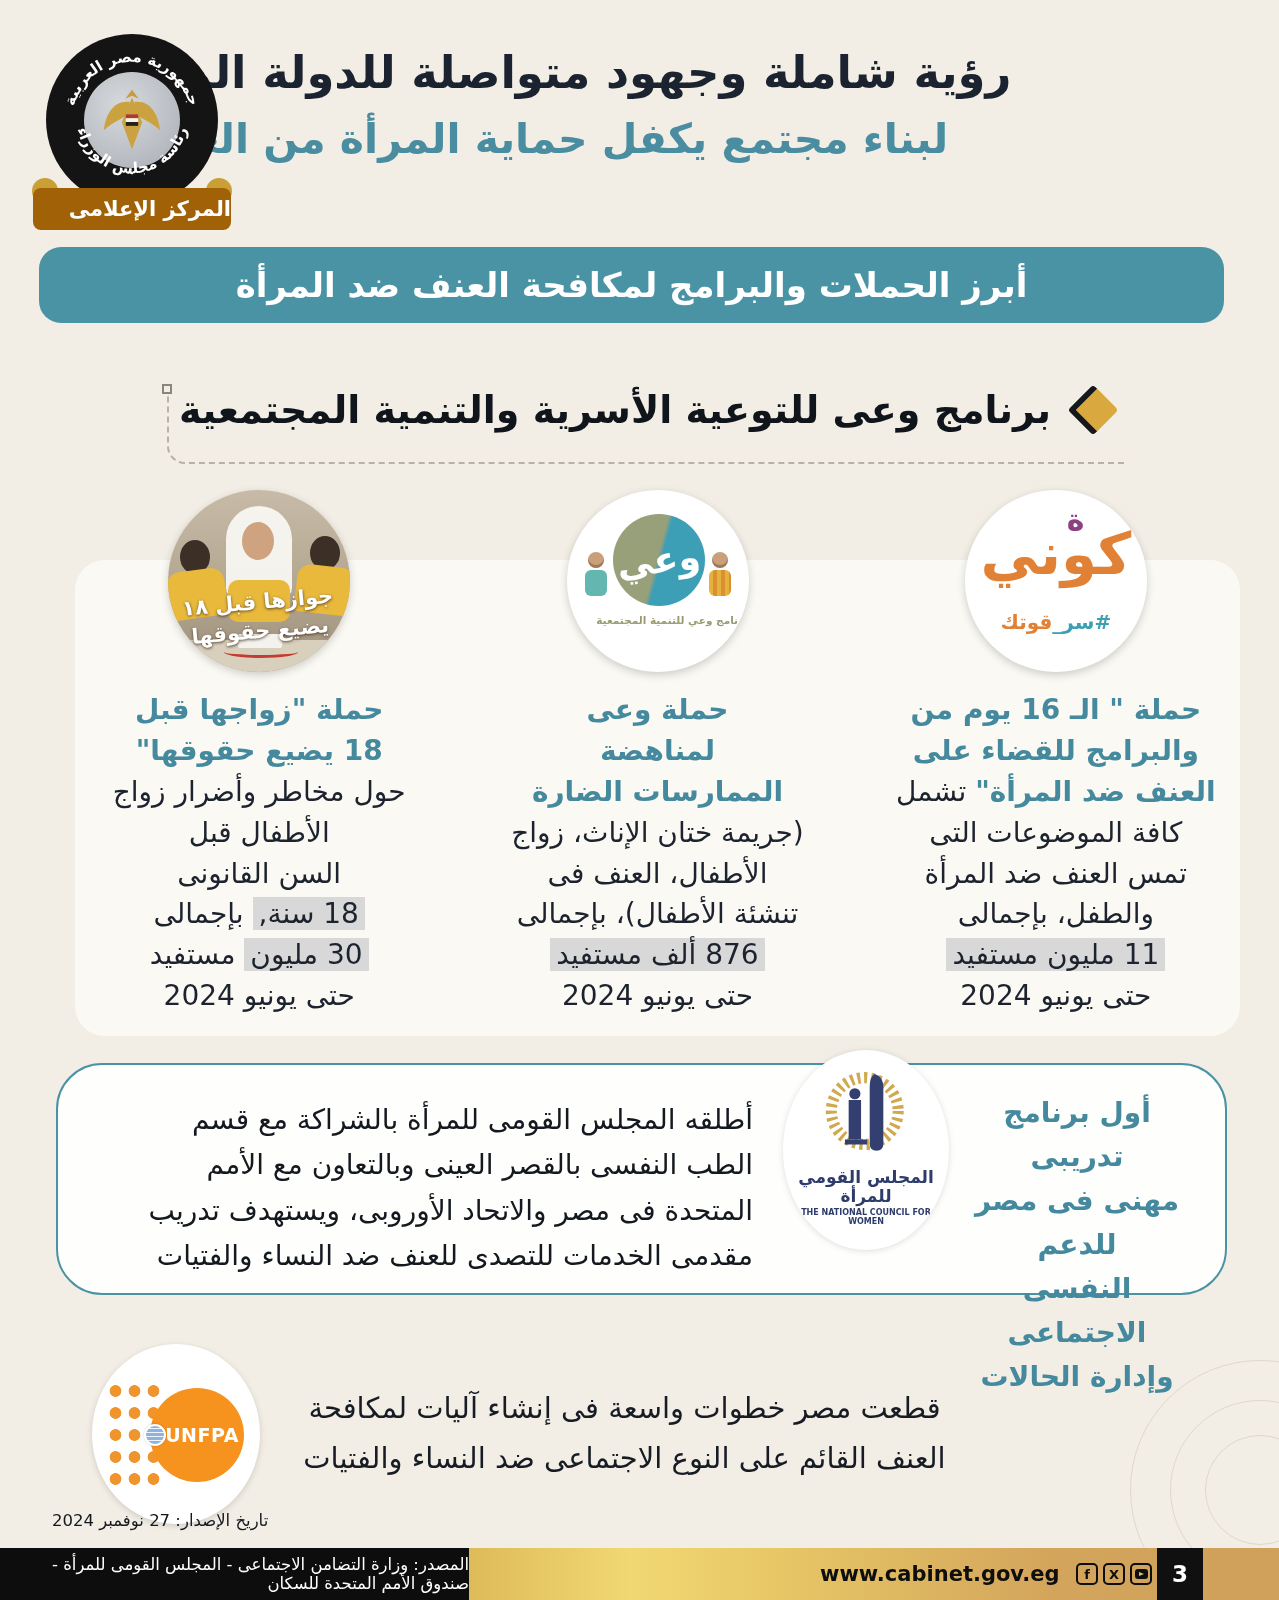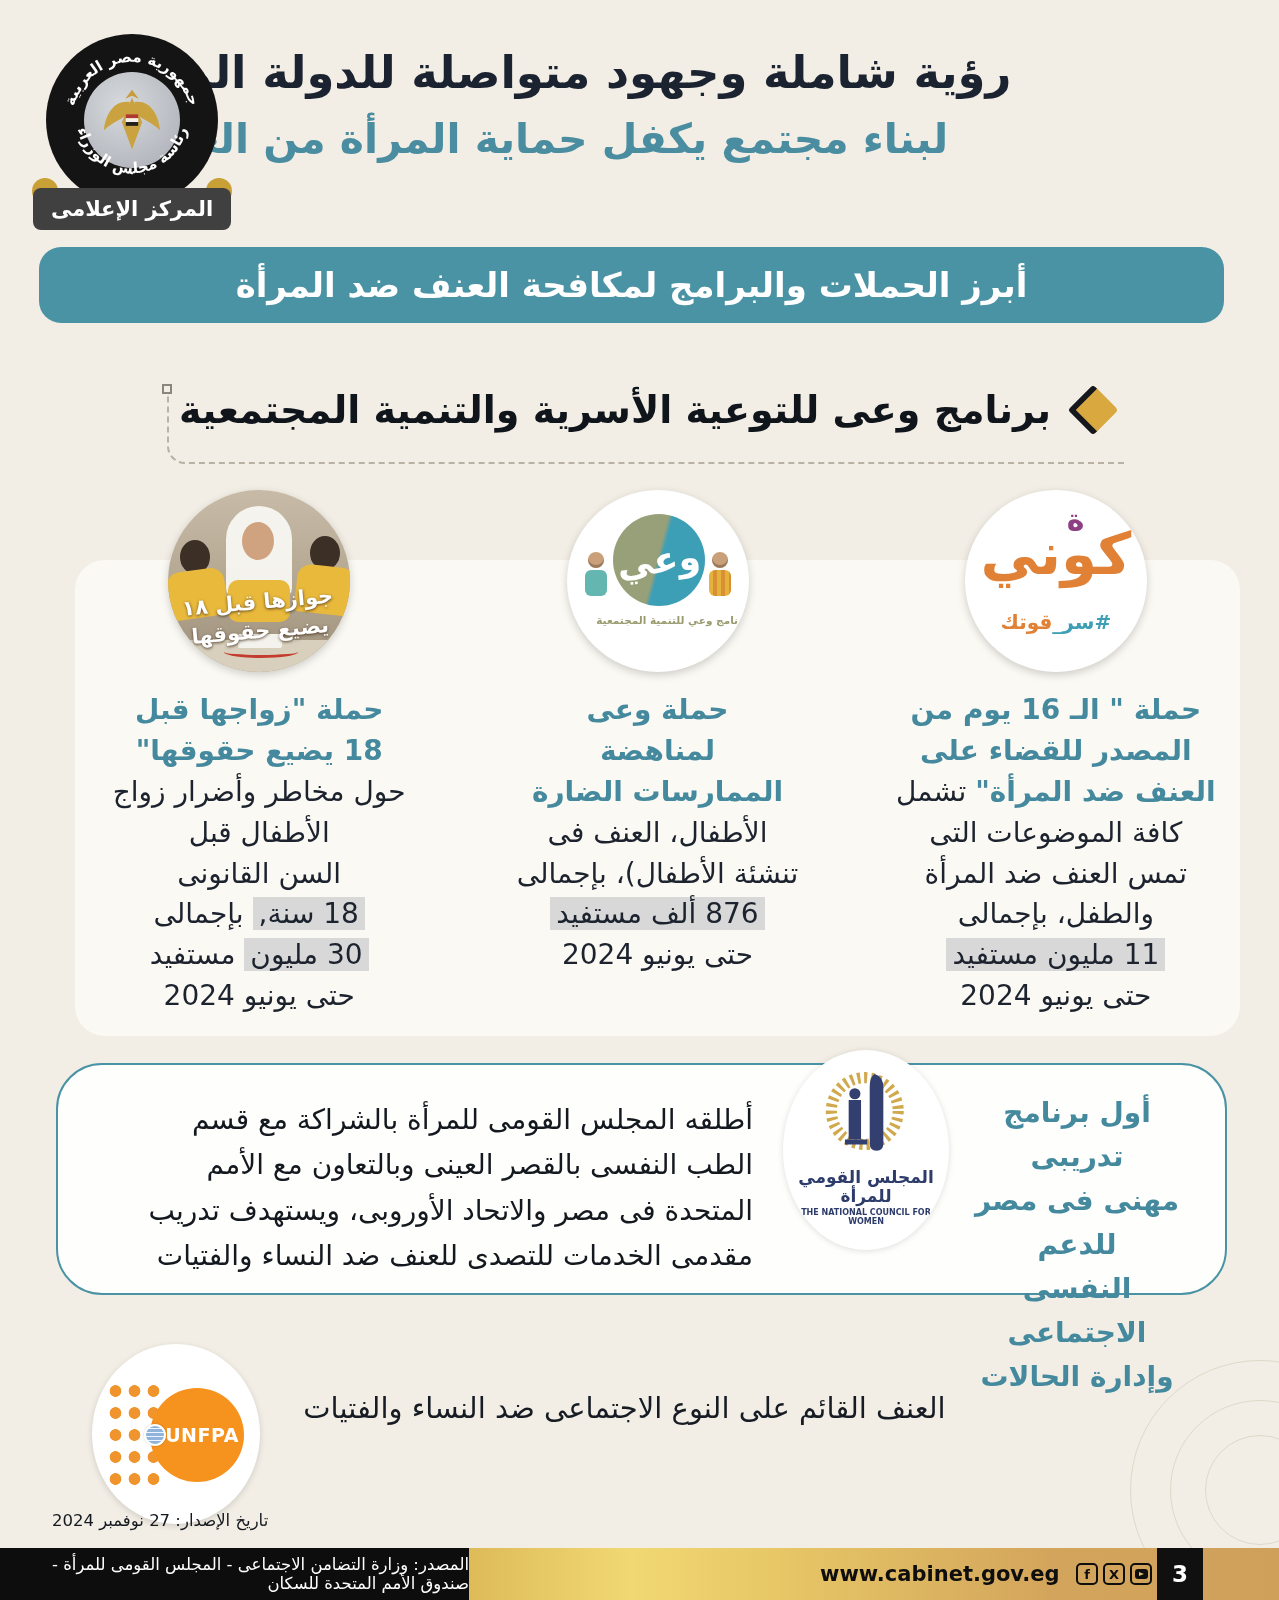--- a/index.html
+++ b/index.html
@@ -18,22 +18,22 @@
   .gov-logo { position:absolute; top:34px; left:30px; width:204px; height:196px; z-index:2; }
   .emblem { position:relative; width:172px; height:172px; margin:0 auto; border-radius:50%; background:#141414; }
   .emblem-inner { position:absolute; left:50%; top:50%; transform:translate(-50%,-50%);
                   width:96px; height:96px; border-radius:50%;
                   background:radial-gradient(circle at 40% 35%, #d6d9dd, #a9adb4); }
   .eagle-svg { position:absolute; left:50%; top:50%; transform:translate(-50%,-50%); width:72px; height:72px; }
   .ring-svg { position:absolute; inset:0; width:172px; height:172px; }
   .ribbon-end { position:absolute; bottom:26px; width:26px; height:26px; border-radius:50%; background:#c9a035; }
   .re-l { left:2px; } .re-r { right:2px; }
   .ribbon { position:absolute; bottom:0; left:50%; transform:translateX(-50%);
-            width:198px; height:42px; background:#404040; border-radius:8px;
-            color:#fff; font-size:21px; font-weight:800; text-align:center; line-height:42px; z-index:3; }
+            width:198px; height:42px; background:#a16207; border-radius:8px;
+            color:#fff; font-size:21px; font-weight:800; text-align:right; line-height:42px; z-index:3; }
 
   
   .banner { position:absolute; top:247px; right:55px; left:39px; height:76px;
             background:#4a93a5; border-radius:22px; color:#fff; font-size:34px; font-weight:800;
             display:flex; align-items:center; justify-content:center; z-index:2; }
 
   
   .bracket { position:absolute; left:167px; top:392px; width:958px; height:72px;
              border-left:2px dashed #b8b1a4; border-bottom:2px dashed #b8b1a4;
              border-bottom-left-radius:18px; z-index:1; }
@@ -208,21 +208,21 @@
     <div class="col">
       <div class="badge">
         <div class="kony-mark">ة</div>
         <div class="kony-word">كوني</div>
         <div class="kony-tag">
           <span class="kt1">#سر_</span><span class="kt2">قوتك</span>
         </div>
       </div>
       <div class="col-text">
         <div class="ln t">حملة " الـ 16 يوم من</div>
-        <div class="ln t">المصدر للقضاء على</div>
+        <div class="ln t">والبرامج للقضاء على</div>
         <div class="ln"><span class="t">العنف ضد المرأة"</span><span> تشمل</span></div>
         <div class="ln">كافة الموضوعات التى</div>
         <div class="ln">تمس العنف ضد المرأة</div>
         <div class="ln">والطفل، بإجمالى</div>
         <div class="ln"><span class="hl">11 مليون مستفيد</span></div>
         <div class="ln">حتى يونيو 2024</div>
       </div>
     </div>
 
     <div class="col">
@@ -237,20 +237,21 @@
         <div class="kid kid-boy">
           <div class="kid-head"></div>
           <div class="kid-body"></div>
         </div>
         <div class="waai-cap">برنامج وعي للتنمية المجتمعية</div>
       </div>
       <div class="col-text">
         <div class="ln t">حملة وعى</div>
         <div class="ln t">لمناهضة</div>
         <div class="ln t">الممارسات الضارة</div>
+        <div class="ln">(جريمة ختان الإناث، زواج</div>
         <div class="ln">الأطفال، العنف فى</div>
         <div class="ln">تنشئة الأطفال)، بإجمالى</div>
         <div class="ln"><span class="hl">876 ألف مستفيد</span></div>
         <div class="ln">حتى يونيو 2024</div>
       </div>
     </div>
 
     <div class="col">
       <div class="badge b3">
         <div class="hj hj1"></div>
@@ -308,20 +309,21 @@
   </div>
 
   <div class="unfpa-logo">
     <div class="unfpa-dots"></div>
     <div class="unfpa-disc">
       <span class="unfpa-word">UNFPA</span>
     </div>
     <div class="un-emblem"></div>
   </div>
   <div class="unfpa-body">
+    <div>قطعت مصر خطوات واسعة فى إنشاء آليات لمكافحة</div>
     <div>العنف القائم على النوع الاجتماعى ضد النساء والفتيات</div>
   </div>
 
   <div class="release">تاريخ الإصدار: 27 نوفمبر 2024</div>
   <div class="footer">
     <div class="f-gold"></div>
     <div class="f-black">المصدر: وزارة التضامن الاجتماعى - المجلس القومى للمرأة - صندوق الأمم المتحدة للسكان</div>
     <div class="f-url">www.cabinet.gov.eg</div>
     <div class="f-icons">
       <div class="ic">f</div>

